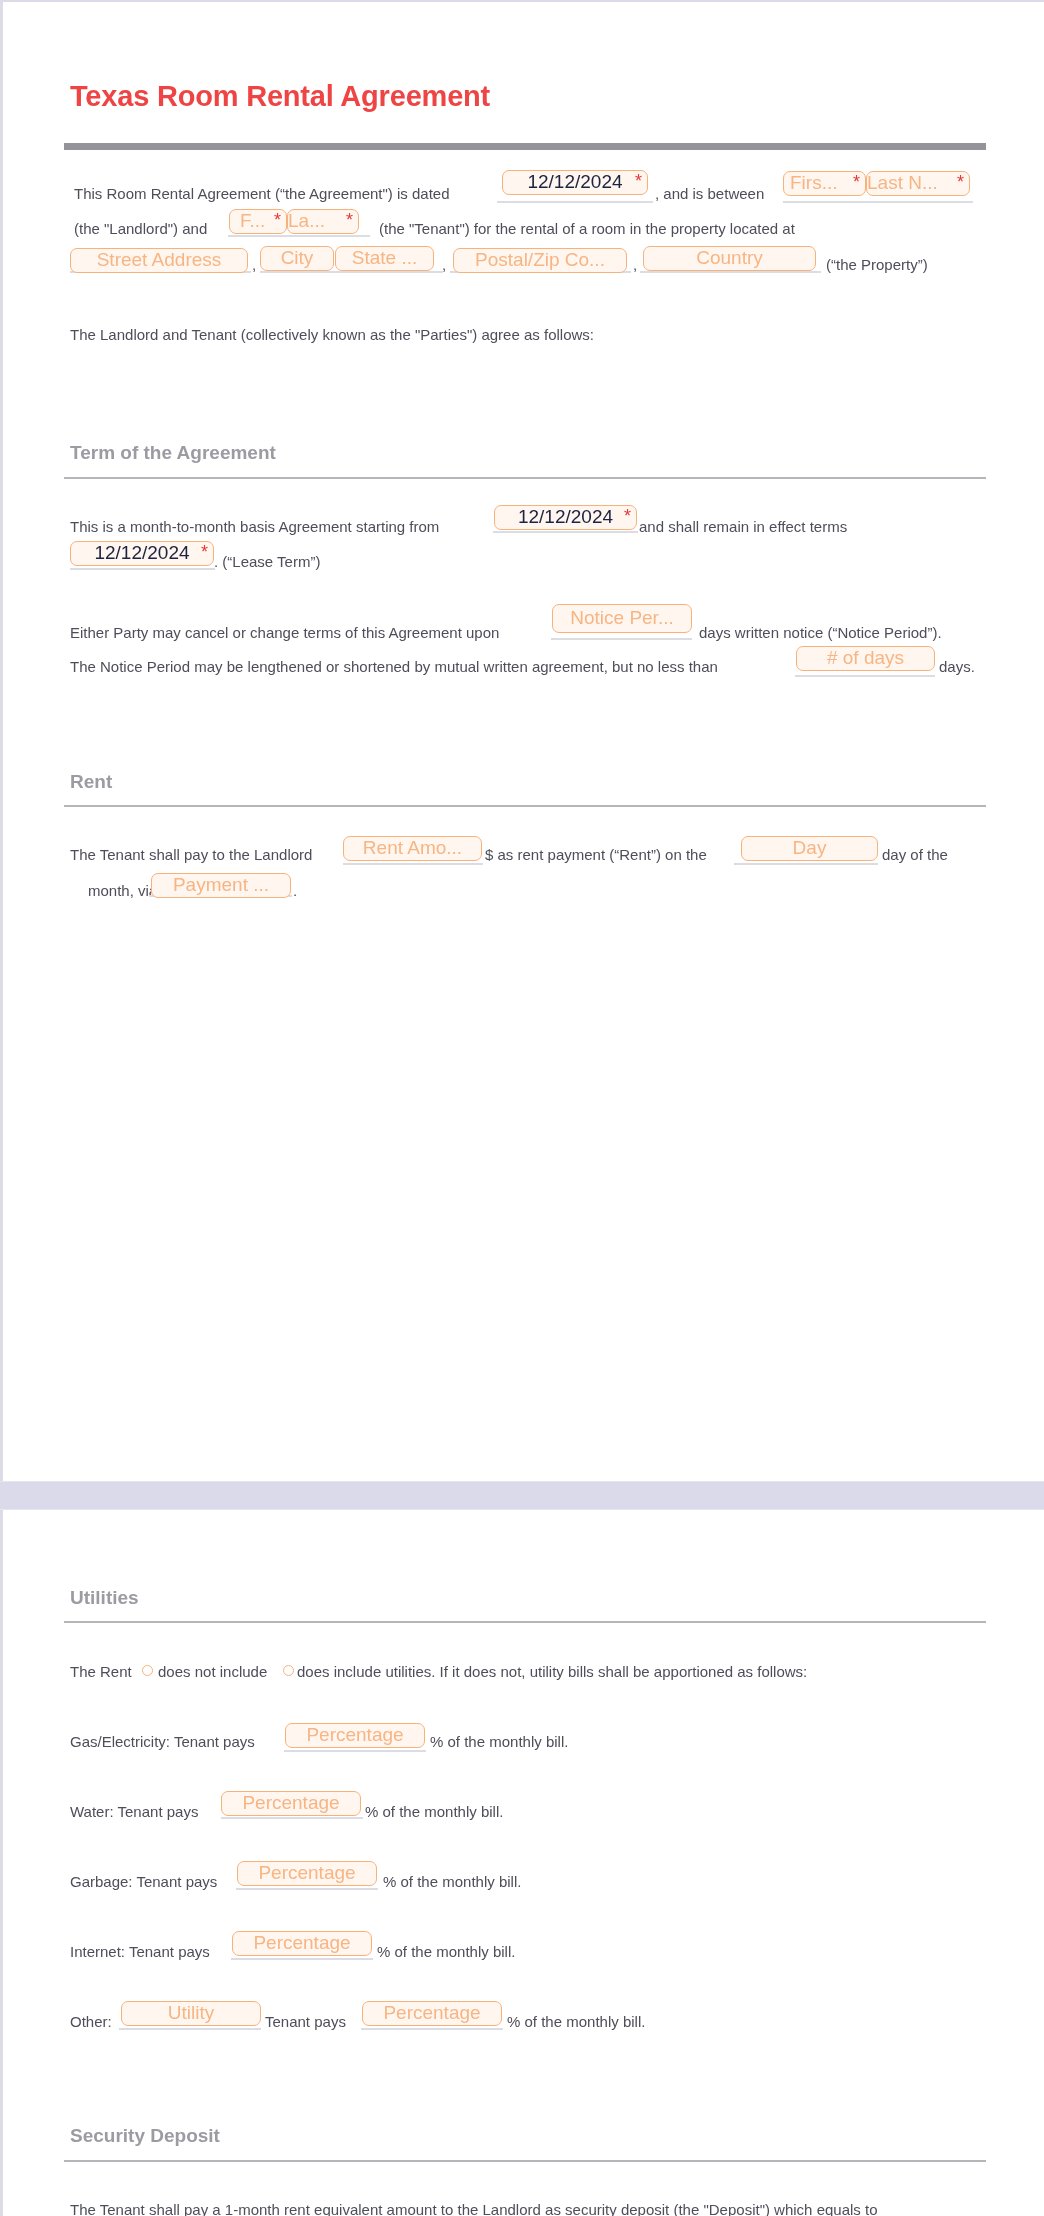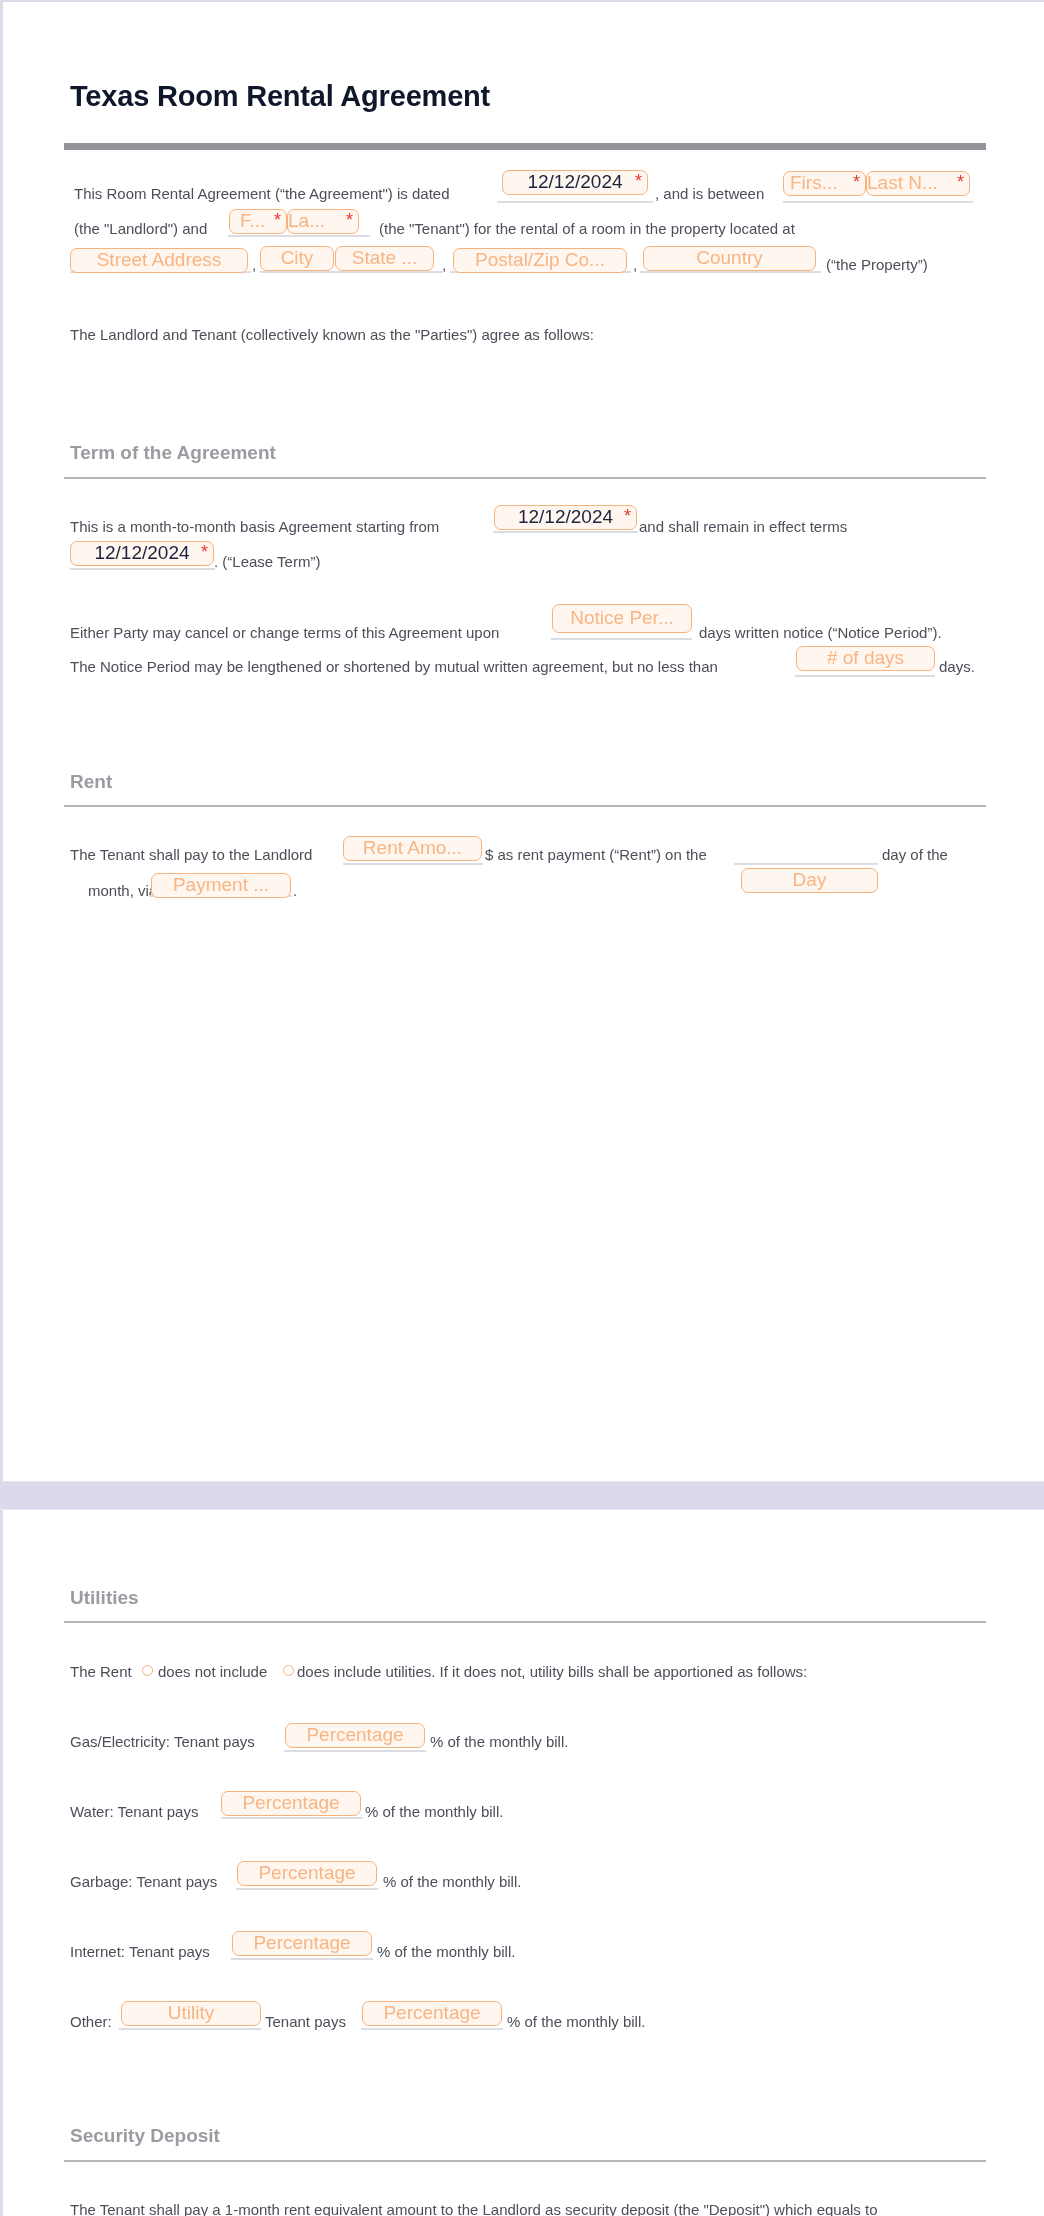--- a/index.html
+++ b/index.html
@@ -6,21 +6,21 @@
   body {
     width: 1044px; height: 2216px; position: relative; overflow: hidden;
     background: #ffffff;
     font-family: "Liberation Sans", "DejaVu Sans", sans-serif;
     color: #4a4a55;
   }
   .page-border-top { position: absolute; left: 0; top: 0; width: 1044px; height: 2px; background: #dcdbe8; }
   .page-border-left { position: absolute; left: 0; top: 0; width: 3px; height: 2216px; background: #dcdbe8; }
   .page-sep { position: absolute; left: 0; top: 1481px; width: 1044px; height: 27px; background: #dadaea; border-top: 1px solid #e6e6f0; border-bottom: 1px solid #e6e6f0; }
   .abs { position: absolute; white-space: nowrap; }
-  .title { left: 70px; top: 80px; font-size: 29px; font-weight: bold; color: #0f172a; letter-spacing: -0.2px; }
+  .title { left: 70px; top: 80px; font-size: 29px; font-weight: bold; color: #ef4444; letter-spacing: -0.2px; }
   .title-rule { position: absolute; left: 64px; top: 143px; width: 922px; height: 7px; background: #939399; }
   .sec-title { font-size: 19px; font-weight: bold; color: #9b9ba2; }
   .sec-rule { position: absolute; left: 64px; width: 922px; height: 2px; background: #b5b5ba; }
   .txt { font-size: 15px; color: #4e4e5a; }
   .fld {
     position: absolute; height: 25px; box-sizing: border-box;
     border: 1.5px solid #f7b27c; border-radius: 7px; background: #fff6ef;
     color: #f7b584; font-size: 19px; text-align: center; line-height: 22px;
     white-space: nowrap; overflow: hidden;
   }
@@ -104,21 +104,21 @@
 <span class="abs txt" style="left:939px;top:658px;">days.</span>
 
 <div class="abs sec-title" style="left:70px;top:771px;">Rent</div>
 <div class="sec-rule" style="top:805px;"></div>
 
 <span class="abs txt" style="left:70px;top:846px;">The Tenant shall pay to the Landlord</span>
 <div class="uline" style="left:343px;top:863px;width:140px;"></div>
 <div class="fld" style="left:343px;top:836px;width:139px;"><span>Rent Amo...</span></div>
 <span class="abs txt" style="left:485px;top:846px;">$ as rent payment (“Rent”) on the</span>
 <div class="uline" style="left:734px;top:863px;width:144px;"></div>
-<div class="fld" style="left:741px;top:836px;width:137px;margin-top:32px;"><span>Day</span></div>
+<div class="fld" style="left:741px;top:836px;width:137px;"><span>Day</span></div>
 <span class="abs txt" style="left:882px;top:846px;">day of the</span>
 
 <span class="abs txt" style="left:88px;top:882px;">month, via</span>
 <div class="uline" style="left:149px;top:895px;width:143px;"></div>
 <div class="fld" style="left:151px;top:873px;width:140px;"><span>Payment ...</span></div>
 <span class="abs txt" style="left:293px;top:882px;">.</span>
 
 <div class="page-sep"></div>
 
 <div class="abs sec-title" style="left:70px;top:1587px;">Utilities</div>

